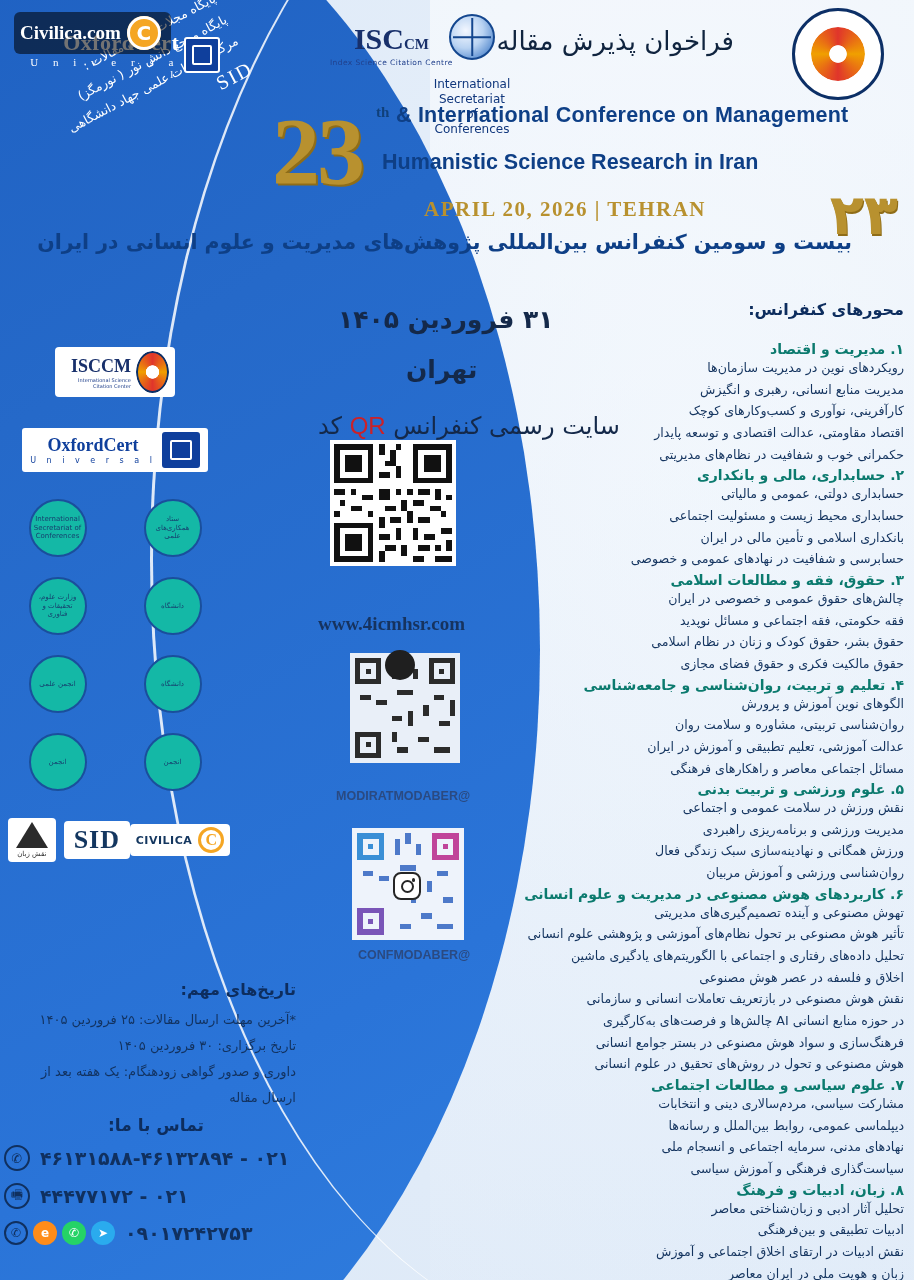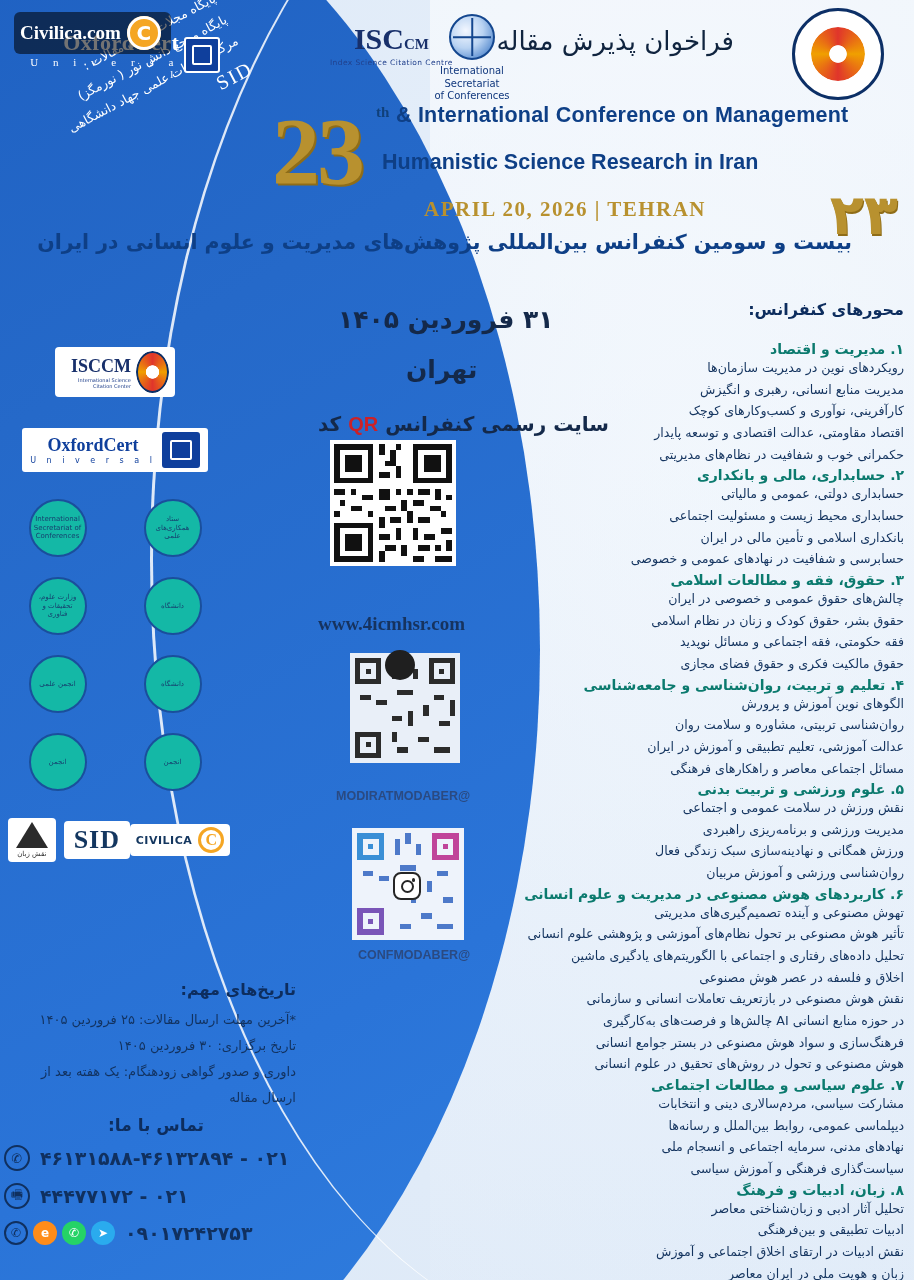--- a/index.html
+++ b/index.html
@@ -118,21 +118,21 @@
     margin: 0 auto;
     background: radial-gradient(circle at 35% 35%, #f3f7ff 0%, #b9d3f2 45%, #2b6bbf 100%);
     border:2px solid #14478f; position:relative;
   }
   .globe:before{
     content:""; position:absolute; left:50%; top:2px; bottom:2px; width:1.5px; background:#14478f; transform:translateX(-50%);
   }
   .globe:after{
     content:""; position:absolute; top:50%; left:2px; right:2px; height:1.5px; background:#14478f; transform:translateY(-50%);
   }
-  .intl-sec .lbl { font-size: 10px; color:#10377d; margin-top:5px; line-height:1.25; }
+  .intl-sec .lbl { font-size: 12px; color:#10377d; margin-top:17px; line-height:1.25; }
 
   .call-papers {
     position:absolute; right: 180px; top: 26px;
     font-size: 26px; color:#10243f; direction: rtl;
     font-family:"DejaVu Sans", sans-serif;
     z-index:20;
   }
   .mgmt-badge {
     position:absolute; right: 30px; top: 8px;
     width: 92px; height: 92px; border-radius:50%;
@@ -200,21 +200,21 @@
     font-size: 25px; color:#14294a; direction:rtl; font-weight:600;
     z-index:15;
   }
   .fa-city {
     position:absolute; left: 406px; top: 355px;
     font-size: 25px; color:#14294a; direction:rtl; font-weight:600;
     z-index:15;
   }
   .qr-label {
     position:absolute; left: 318px; top: 412px;
-    font-size: 20px; color:#14294a; direction:rtl; font-weight:bold;
+    font-size: 24px; color:#14294a; direction:rtl; font-weight:normal;
     z-index:15; white-space:nowrap;
   }
   .qr-label .qr-en { color:#cc2127; font-family:"Liberation Sans",sans-serif; }
 
   .qr-box {
     position:absolute; left: 330px; top: 440px;
     width: 126px; height: 126px;
     background:#fff; padding:4px;
     z-index:15;
   }
@@ -703,22 +703,22 @@
       <div class="t-cat">۲. حسابداری، مالی و بانکداری</div>
       <div class="t-item">حسابداری دولتی، عمومی و مالیاتی</div>
       <div class="t-item">حسابداری محیط زیست و مسئولیت اجتماعی</div>
       <div class="t-item">بانکداری اسلامی و تأمین مالی در ایران</div>
       <div class="t-item">حسابرسی و شفافیت در نهادهای عمومی و خصوصی</div>
     </div>
 
     <div>
       <div class="t-cat">۳. حقوق، فقه و مطالعات اسلامی</div>
       <div class="t-item">چالش‌های حقوق عمومی و خصوصی در ایران</div>
+      <div class="t-item">فقه حکومتی، فقه اجتماعی و مسائل نوپدید</div>
       <div class="t-item">حقوق بشر، حقوق کودک و زنان در نظام اسلامی</div>
-      <div class="t-item">فقه حکومتی، فقه اجتماعی و مسائل نوپدید</div>
       <div class="t-item">حقوق مالکیت فکری و حقوق فضای مجازی</div>
     </div>
 
     <div>
       <div class="t-cat">۴. تعلیم و تربیت، روان‌شناسی و جامعه‌شناسی</div>
       <div class="t-item">الگوهای نوین آموزش و پرورش</div>
       <div class="t-item">روان‌شناسی تربیتی، مشاوره و سلامت روان</div>
       <div class="t-item">عدالت آموزشی، تعلیم تطبیقی و آموزش در ایران</div>
       <div class="t-item">مسائل اجتماعی معاصر و راهکارهای فرهنگی</div>
     </div>

